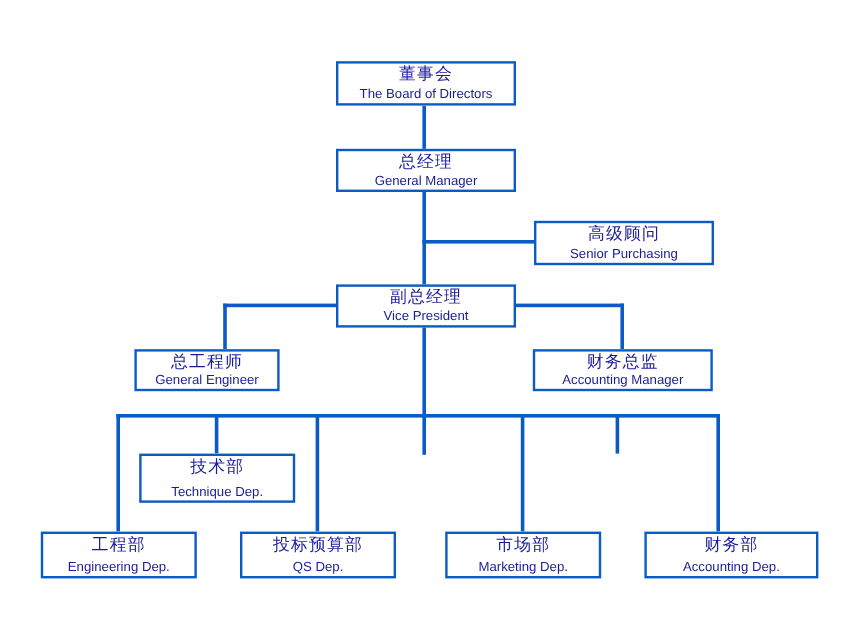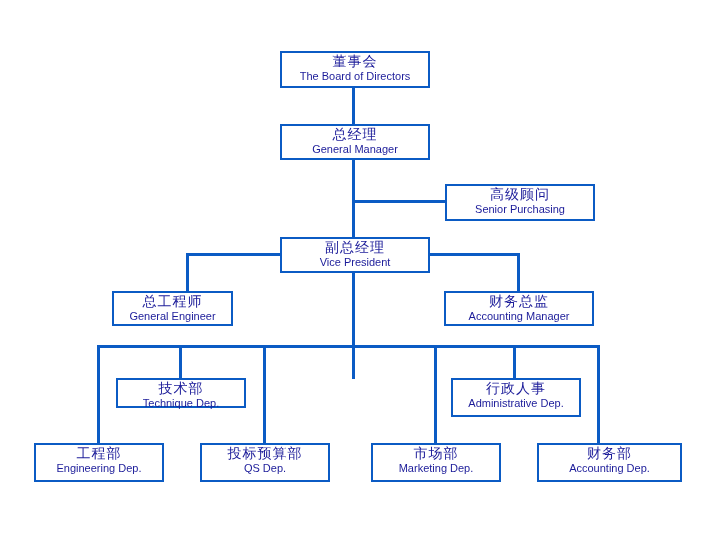--- a/index.html
+++ b/index.html
@@ -3,21 +3,21 @@
 <meta charset="utf-8">
 <style>
   html,body{margin:0;padding:0;background:#ffffff;}
   .stage{
     position:relative;width:702px;height:533px;background:#ffffff;overflow:hidden;
     font-family:"Liberation Sans",sans-serif;
   }
   .line{position:absolute;background:#0b5bc4;}
   .node{
     position:absolute;box-sizing:border-box;border:2px solid #0b5bc4;background:#ffffff;
-    display:flex;flex-direction:column;align-items:center;justify-content:flex-start;
+    display:flex;flex-direction:column;align-items:center;justify-content:space-between;
     text-align:center;z-index:2;
   }
   .zh{color:#1b1b99;font-size:14px;line-height:17px;letter-spacing:1px;white-space:nowrap;}
   .en{color:#1b1b99;font-size:11px;font-weight:normal;line-height:13px;white-space:nowrap;}
 </style>
 </head>
 <body>
 
 <div class="stage">
 
@@ -56,27 +56,23 @@
 
   <div class="node" style="left:112px;top:291px;width:121px;height:35px">
     <div class="zh">总工程师</div>
     <div class="en">General Engineer</div>
   </div>
   <div class="node" style="left:444px;top:291px;width:150px;height:35px">
     <div class="zh">财务总监</div>
     <div class="en">Accounting Manager</div>
   </div>
 
-  <div class="node" style="left:116px;top:378px;width:130px;height:30px">
+  <div class="node" style="left:116px;top:378px;width:130px;height:41px">
     <div class="zh">技术部</div>
     <div class="en">Technique Dep.</div>
-  </div>
-  <div class="node" style="left:451px;top:378px;width:130px;height:39px">
-    <div class="zh">行政人事</div>
-    <div class="en">Administrative Dep.</div>
   </div>
 
   <div class="node" style="left:34px;top:443px;width:130px;height:39px">
     <div class="zh">工程部</div>
     <div class="en">Engineering Dep.</div>
   </div>
   <div class="node" style="left:200px;top:443px;width:130px;height:39px">
     <div class="zh">投标预算部</div>
     <div class="en">QS Dep.</div>
   </div>

